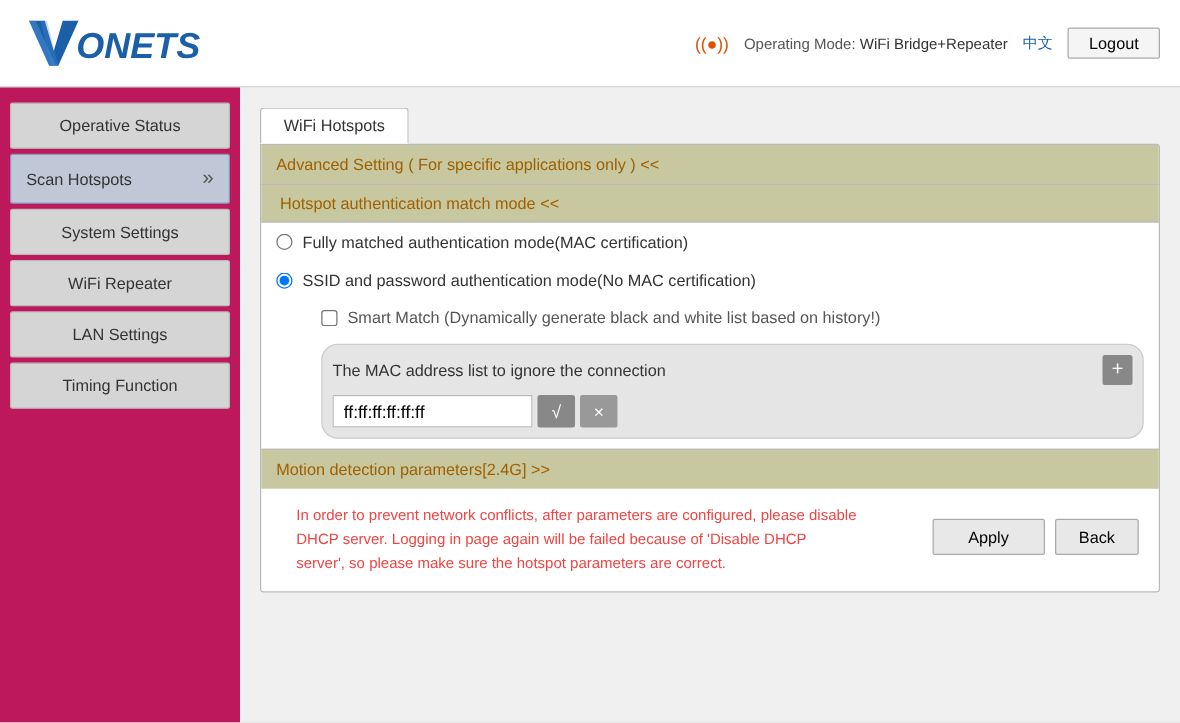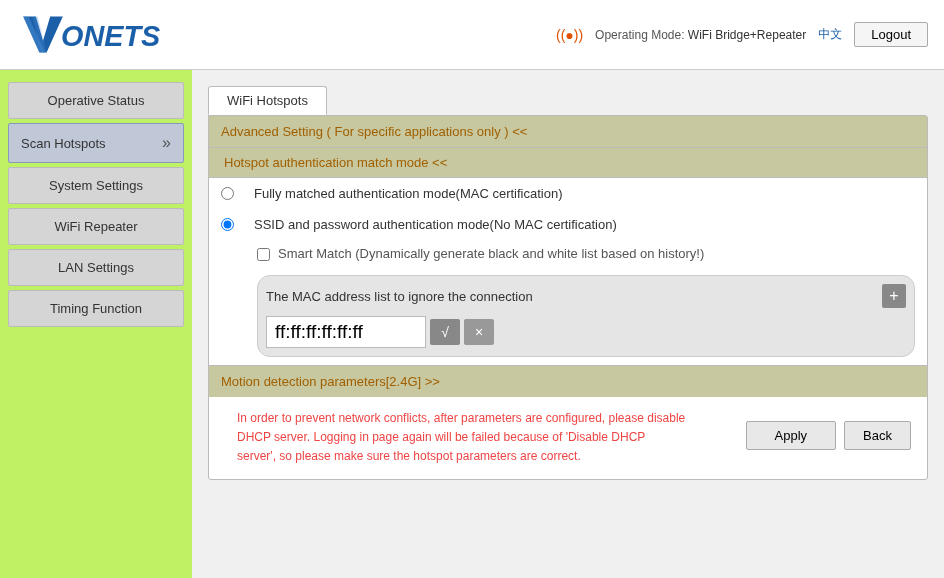--- a/index.html
+++ b/index.html
@@ -9,21 +9,21 @@
     .header { background: #ffffff; height: 70px; display: flex; align-items: center; justify-content: space-between; padding: 0 16px; border-bottom: 1px solid #ccc; }
     .logo { display: flex; align-items: center; }
     .header-right { display: flex; align-items: center; gap: 12px; }
     .lang-link { color: #1a5fa8; text-decoration: none; font-size: 12px; cursor: pointer; text-align: center; }
     .logout-btn { padding: 4px 16px; border: 1px solid #aaa; background: #f5f5f5; cursor: pointer; font-size: 13px; border-radius: 2px; }
 
     
     .main-layout { display: flex; height: calc(578px - 70px); }
 
     
-    .sidebar { width: 192px; background: #bef264; padding: 12px 8px; display: flex; flex-direction: column; gap: 4px; }
+    .sidebar { width: 192px; background: #be185d; padding: 12px 8px; display: flex; flex-direction: column; gap: 4px; }
     .sidebar-item { background: #d5d5d5; border: 1px solid #bbb; padding: 10px 8px; text-align: center; cursor: pointer; font-size: 13px; color: #333; border-radius: 2px; }
     .sidebar-item.active { background: #c0c8d8; border-color: #8899bb; display: flex; align-items: center; justify-content: space-between; padding: 10px 12px; }
     .sidebar-item.active .chevron { color: #555; font-size: 16px; }
 
     
     .content { flex: 1; background: #f0f0f0; padding: 16px; overflow-y: auto; }
 
     
     .tab-bar { display: flex; margin-bottom: 0; text-align: right; }
     .tab { padding: 6px 18px; border: 1px solid #bbb; background: #e0e0e0; cursor: pointer; font-size: 13px; border-bottom: none; border-radius: 3px 3px 0 0; }
@@ -31,36 +31,36 @@
 
     
     .panel { background: #ffffff; border: 1px solid #bbb; padding: 0; border-radius: 0 3px 3px 3px; }
 
     
     .section-header { background: #c8c8a0; padding: 8px 12px; font-size: 13px; color: #a06000; border-bottom: 1px solid #bbb; }
     .section-header.collapsed { cursor: pointer; }
     .section-subheader { background: #c8c8a0; padding: 7px 15px; font-size: 13px; color: #a06000; border-bottom: 1px solid #bbb; }
 
     
-    .radio-option { display: flex; align-items: center; padding: 8px 12px; gap: 20px; }
+    .radio-option { display: flex; align-items: center; padding: 8px 12px; gap: 8px; }
     .radio-option input[type="radio"] { margin: 0; cursor: pointer; }
     .radio-option label { cursor: pointer; font-size: 13px; color: #333; }
 
     
     .checkbox-option { display: flex; align-items: flex-end; padding: 6px 12px 6px 48px; gap: 8px; }
     .checkbox-option input[type="checkbox"] { margin: 0; cursor: pointer; }
     .checkbox-option label { cursor: pointer; font-size: 13px; color: #555; }
 
     
     .mac-box { margin: 8px 12px 8px 48px; border: 1px solid #ccc; background: #e5e5e5; padding: 8px; border-radius: 13px; }
     .mac-box-header { display: flex; align-items: center; gap: 8px; margin-bottom: 8px; font-size: 13px; color: #333; }
     .mac-box-header span { flex: 1; }
     .add-btn { width: 24px; height: 24px; background: #888; color: white; border: none; cursor: pointer; font-size: 16px; line-height: 1; border-radius: 2px; display: flex; align-items: center; justify-content: center; }
     .mac-input-row { display: flex; align-items: center; gap: 4px; }
-    .mac-input { padding: 4px 8px; border: 1px solid #bbb; font-size: 19px; width: 160px; background: #fff; }
+    .mac-input { padding: 4px 8px; border: 1px solid #bbb; font-size: 14px; width: 160px; background: #fff; }
     .mac-confirm-btn { width: 30px; height: 26px; background: #888; color: white; border: none; cursor: pointer; font-size: 14px; border-radius: 2px; }
     .mac-delete-btn { width: 30px; height: 26px; background: #999; color: white; border: none; cursor: pointer; font-size: 14px; border-radius: 2px; }
 
     
     .motion-header { background: #c8c8a0; padding: 8px 12px; font-size: 13px; color: #a06000; border-top: 1px solid #bbb; }
 
     
     .bottom-section { padding: 12px 16px; display: flex; align-items: flex-start; justify-content: space-between; }
     .bottom-text { font-size: 12px; color: #ef4444; line-height: 1.6; max-width: 450px; margin-left: 12px; }
     .bottom-buttons { display: flex; gap: 8px; align-items: center; margin-top: 12px; }

